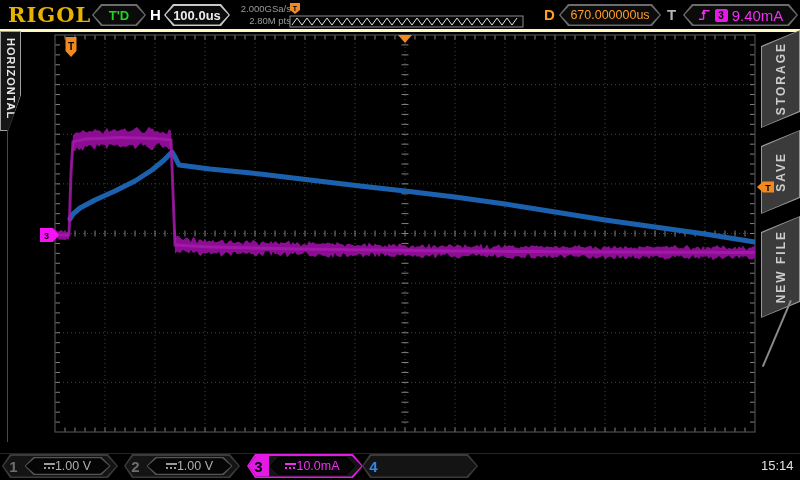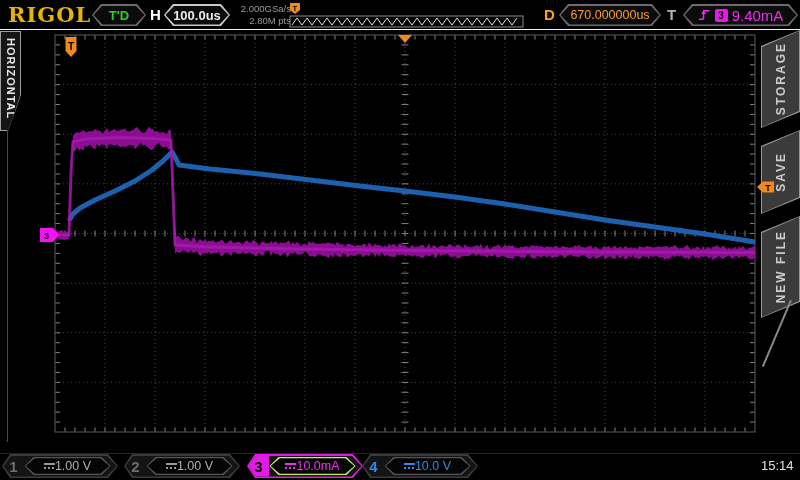--- a/index.html
+++ b/index.html
@@ -1,20 +1,20 @@
 <!DOCTYPE html>
 <html><head>
 <meta charset="utf-8">
 <style>
   html,body{margin:0;padding:0;background:#000;}
   body{width:800px;height:480px;position:relative;overflow:hidden;
        font-family:"Liberation Sans",sans-serif;-webkit-font-smoothing:none;}
   .abs{position:absolute;}
   
-  #topbar{left:0;top:0;width:800px;height:29px;background:#000;border-bottom:1px solid #fef9c3;}
+  #topbar{left:0;top:0;width:800px;height:29px;background:#000;border-bottom:3px solid #fef9c3;}
   #logo{left:8px;top:2px;font-family:"DejaVu Serif",serif;font-weight:bold;font-size:21px;
         color:#e6b400;letter-spacing:1px;}
   .hex{display:flex;align-items:center;justify-content:center;
        clip-path:polygon(9px 0,calc(100% - 9px) 0,100% 50%,calc(100% - 9px) 100%,9px 100%,0 50%);}
   .hex>.inner{position:absolute;inset:1.5px;clip-path:inherit;background:#0b0b0b;
        display:flex;align-items:center;justify-content:center;gap:5px;white-space:nowrap;}
   #status-badge{left:92px;top:4px;width:54px;height:22px;background:#6c6c6c;}
   #status-badge .inner{color:#21d421;font-size:13px;font-weight:bold;}
   #h-label{left:150px;top:6px;color:#fff;font-size:15px;font-weight:bold;}
   #timebase-badge{left:164px;top:4px;width:66px;height:22px;background:#c9c9c9;font-weight:bold;}
@@ -65,21 +65,21 @@
   .dcicon{display:inline-block;width:11px;}
   .dcicon i{display:block;height:1.8px;}
   .dcicon .s{background:currentColor;}
   .dcicon .d{margin-top:2px;background:repeating-linear-gradient(90deg,currentColor 0 2px,transparent 2px 4px);}
   
   .ch-off .chnum{color:#6e6e6e;}
   .ch-off .chval{color:#b0b0b0;}
   .ch-off .dcicon{color:#9a9a9a;}
   .ch-sel{background:#e31ae3;}
   .ch-sel .chnum{background:#e31ae3;color:#000;height:100%;display:flex;align-items:center;justify-content:center;}
-  .ch-sel .chhex{background:#bef264;}
+  .ch-sel .chhex{background:#000000;}
   .ch-sel .chval{color:#f32cf3;}
   .ch-sel .dcicon{color:#f32cf3;}
   .ch-on .chnum{color:#3487e8;}
   .ch-on .chval{color:#3487e8;}
   .ch-on .dcicon{color:#3487e8;}
   #clock{left:761px;top:458px;color:#e0e0e0;font-size:13px;}
   #scope-svg{left:0;top:0;}
 </style>
 </head>
 <body>
@@ -562,24 +562,15 @@
             <i class="d"></i>
           </span>
       <span class="chval">10.0mA</span>
     </span>
       </span>
   </div>
 </div>
 <div class="abs chbadge ch-on" style="left:362px">
   <div class="binner">
     <span class="chnum">4</span>
-    <span class="chhex">
-        <span class="inner">
-      <span class="dcicon">
-            <i class="s"></i>
-            <i class="d"></i>
-          </span>
-      <span class="chval">10.0 V</span>
-    </span>
-      </span>
   </div>
 </div>
 <div id="clock" class="abs">15:14</div>
 
 </body></html>

